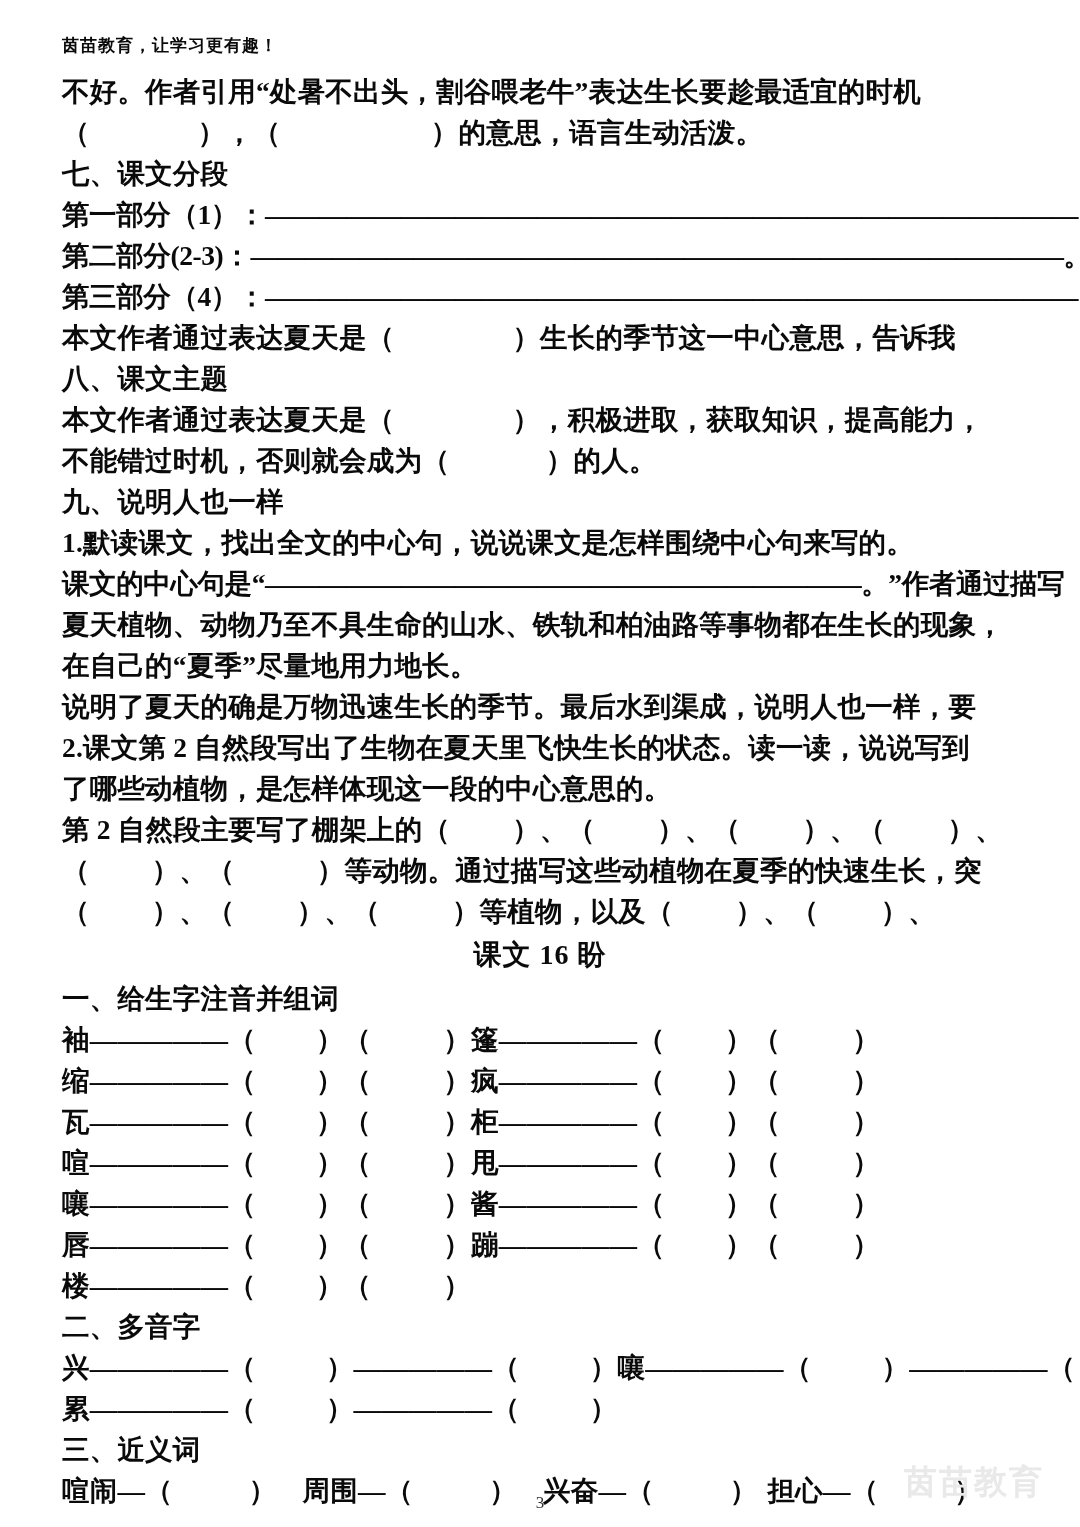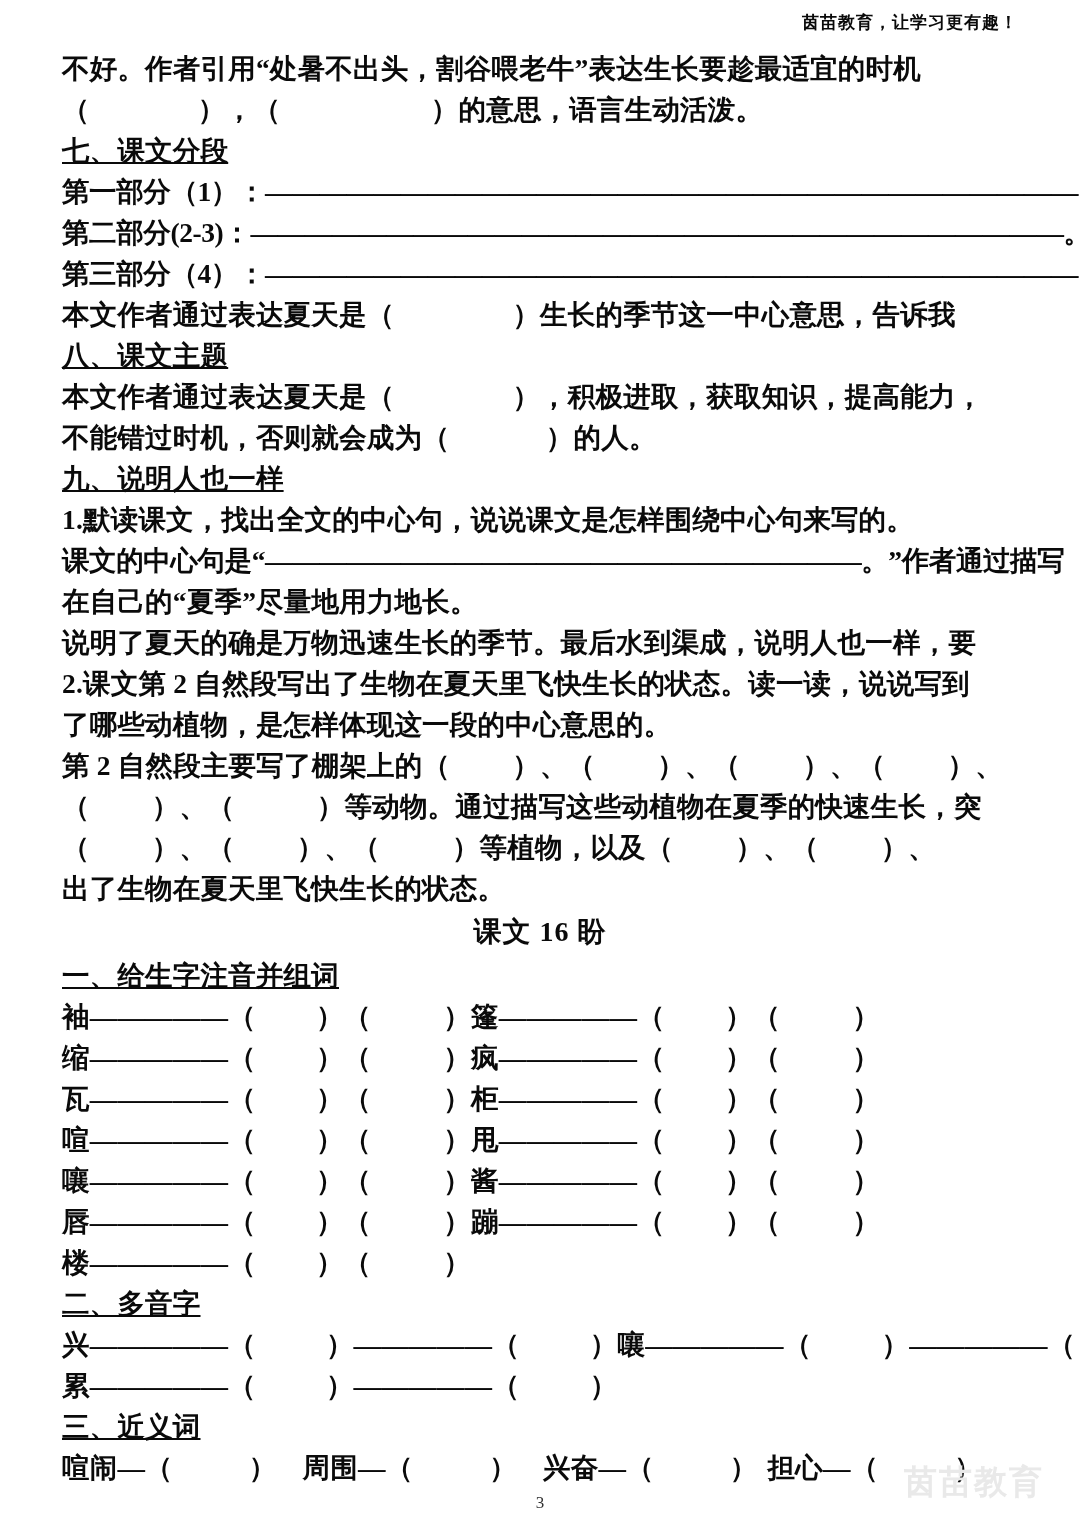--- a/index.html
+++ b/index.html
@@ -19,45 +19,44 @@
 
   .page {
     position: relative;
     width: 1080px;
     height: 1527px;
     box-sizing: border-box;
     padding: 0 62px;
   }
 
   .header {
-    text-align: right;
+    text-align: left;
     font-size: 17px;
     font-weight: bold;
     letter-spacing: 1px;
-    padding-top: 11px;
+    padding-top: 34px;
     padding-bottom: 14px;
     font-family: Liberation Sans, sans-serif;
   }
 
   .content {
     font-size: 27.5px;
     line-height: 41px;
     font-weight: bold;
     letter-spacing: 0.2px;
     font-family: "Liberation Serif", "DejaVu Serif", serif;
   }
 
   .line {
     white-space: pre;
     overflow: visible;
   }
 
   .heading {
     white-space: pre;
-    text-decoration: underline;
   }
 
   .title-center {
     text-align: center;
     font-size: 28px;
     font-weight: bold;
     line-height: 46px;
     letter-spacing: 1px;
   }
 
@@ -107,33 +106,33 @@
     <div class="line tight"><span>第三部分（4）：</span><span>——————————————————————————————</span><span>。</span></div>
 
     <div class="line"><span>本文作者通过表达夏天是（</span><span style="display:inline-block;width:118px"></span><span>）生长的季节这一中心意思，告诉我</span></div>
     <div class="line heading">八、课文主题</div>
     <div class="line"><span>本文作者通过表达夏天是（</span><span style="display:inline-block;width:118px"></span><span>），积极进取，获取知识，提高能力，</span></div>
     <div class="line"><span>不能错过时机，否则就会成为（</span><span style="display:inline-block;width:96px"></span><span>）的人。</span></div>
 
     <div class="line heading">九、说明人也一样</div>
     <div class="line">1.默读课文，找出全文的中心句，说说课文是怎样围绕中心句来写的。</div>
     <div class="line tight"><span>课文的中心句是“</span><span>——————————————————————</span><span>。”作者通过描写</span></div>
+    <div class="line">夏天植物、动物乃至不具生命的山水、铁轨和柏油路等事物都在生长的现象，</div>
     <div class="line">在自己的“夏季”尽量地用力地长。</div>
     <div class="line">说明了夏天的确是万物迅速生长的季节。最后水到渠成，说明人也一样，要</div>
 
     <div class="line">2.课文第 2 自然段写出了生物在夏天里飞快生长的状态。读一读，说说写到</div>
     <div class="line">了哪些动植物，是怎样体现这一段的中心意思的。</div>
 
     <div class="line"><span>第 2 自然段主要写了棚架上的（</span><span style="display:inline-block;width:62px"></span><span>）、（</span><span style="display:inline-block;width:62px"></span><span>）、（</span><span style="display:inline-block;width:62px"></span><span>）、（</span><span style="display:inline-block;width:62px"></span><span>）、</span></div>
 
     <div class="line"><span>（</span><span style="display:inline-block;width:62px"></span><span>）、（</span><span style="display:inline-block;width:82px"></span><span>）等动物。通过描写这些动植物在夏季的快速生长，突</span></div>
 
     <div class="line"><span>（</span><span style="display:inline-block;width:62px"></span><span>）、（</span><span style="display:inline-block;width:62px"></span><span>）、（</span><span style="display:inline-block;width:72px"></span><span>）等植物，以及（</span><span style="display:inline-block;width:62px"></span><span>）、（</span><span style="display:inline-block;width:62px"></span><span>）、</span></div>
 
-    <div class="line">出了生物在夏天里飞快生长的状态。</div>
 
     <div class="title-center">课文 16 盼</div>
 
     <div class="line heading">一、给生字注音并组词</div>
 
     <div class="line"><span>袖</span><span>—————</span><span>（</span><span style="display:inline-block;width:60px"></span><span>）</span><span>（</span><span style="display:inline-block;width:72px"></span><span>）</span><span>篷</span><span>—————</span><span>（</span><span style="display:inline-block;width:60px"></span><span>）</span><span>（</span><span style="display:inline-block;width:72px"></span><span>）</span></div>
 
     <div class="line"><span>缩</span><span>—————</span><span>（</span><span style="display:inline-block;width:60px"></span><span>）</span><span>（</span><span style="display:inline-block;width:72px"></span><span>）</span><span>疯</span><span>—————</span><span>（</span><span style="display:inline-block;width:60px"></span><span>）</span><span>（</span><span style="display:inline-block;width:72px"></span><span>）</span></div>
 
     <div class="line"><span>瓦</span><span>—————</span><span>（</span><span style="display:inline-block;width:60px"></span><span>）</span><span>（</span><span style="display:inline-block;width:72px"></span><span>）</span><span>柜</span><span>—————</span><span>（</span><span style="display:inline-block;width:60px"></span><span>）</span><span>（</span><span style="display:inline-block;width:72px"></span><span>）</span></div>

